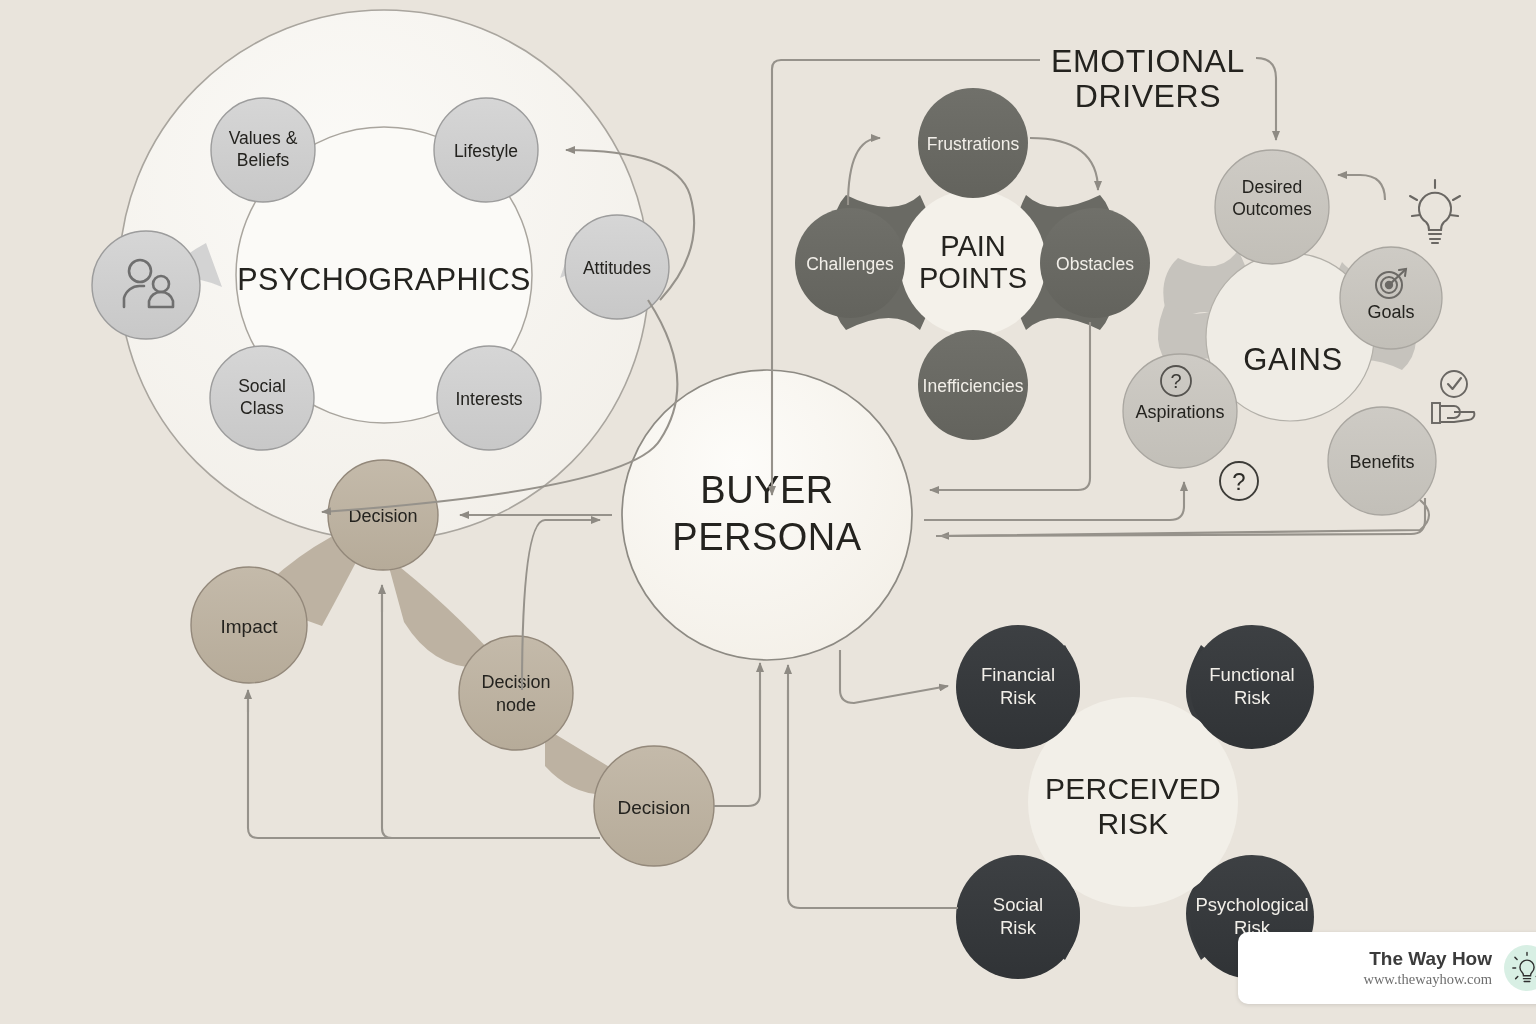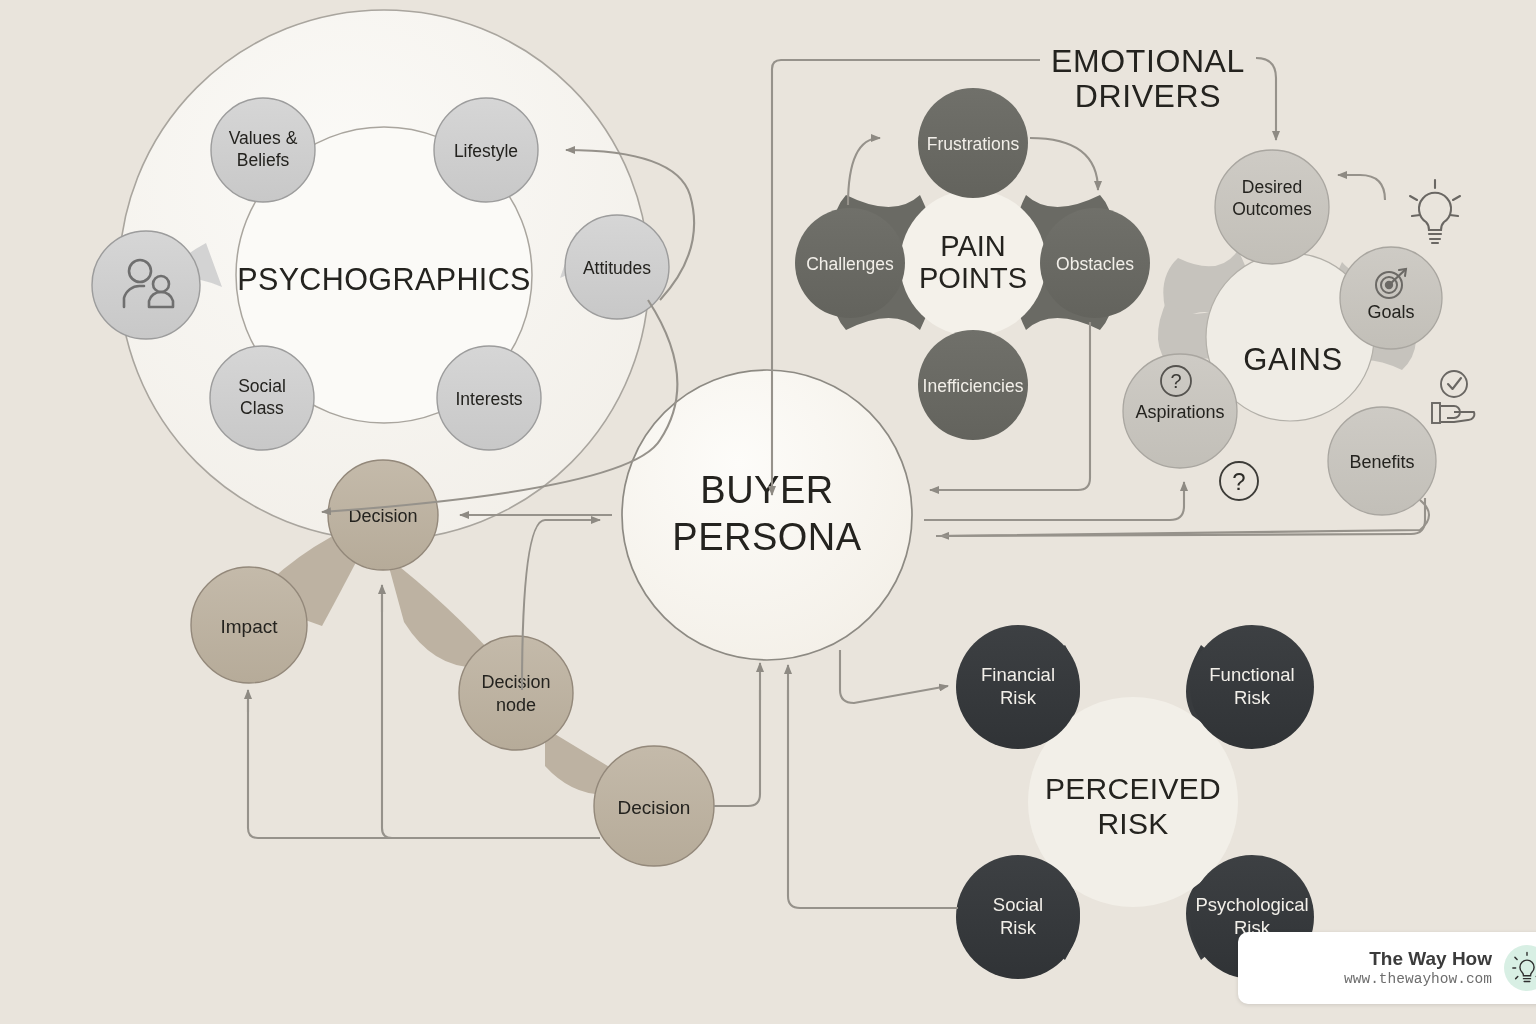--- a/index.html
+++ b/index.html
@@ -22,21 +22,21 @@
     left:1238px;top:932px;
     width:324px;height:72px;
     background:#ffffff;
     border-radius:10px;
     box-shadow:0 1px 4px rgba(0,0,0,.12);
     display:flex;align-items:center;justify-content:flex-end;
     padding-right:12px;box-sizing:border-box;
   }
   .wm-text{display:flex;flex-direction:column;align-items:flex-end;margin-right:12px;}
   .wm-title{font-size:19px;font-weight:bold;color:#3b3b3b;line-height:1.25;font-family:"Liberation Sans",sans-serif;}
-  .wm-url{font-size:14.5px;color:#6e6e6e;line-height:1.3;font-family:Liberation Mono, monospace;}
+  .wm-url{font-size:14.5px;color:#6e6e6e;line-height:1.3;font-family:Liberation Serif, serif;}
   .wm-badge{width:46px;height:46px;border-radius:50%;background:#d8efe4;display:flex;align-items:center;justify-content:center;}
 </style>
 </head>
 <body>
 
 <div id="stage">
 
 <svg id="diagram" viewBox="0 0 1536 1024">
   <defs>
     <marker id="arw" markerWidth="10" markerHeight="8" refX="9" refY="4" orient="auto" markerUnits="userSpaceOnUse">

